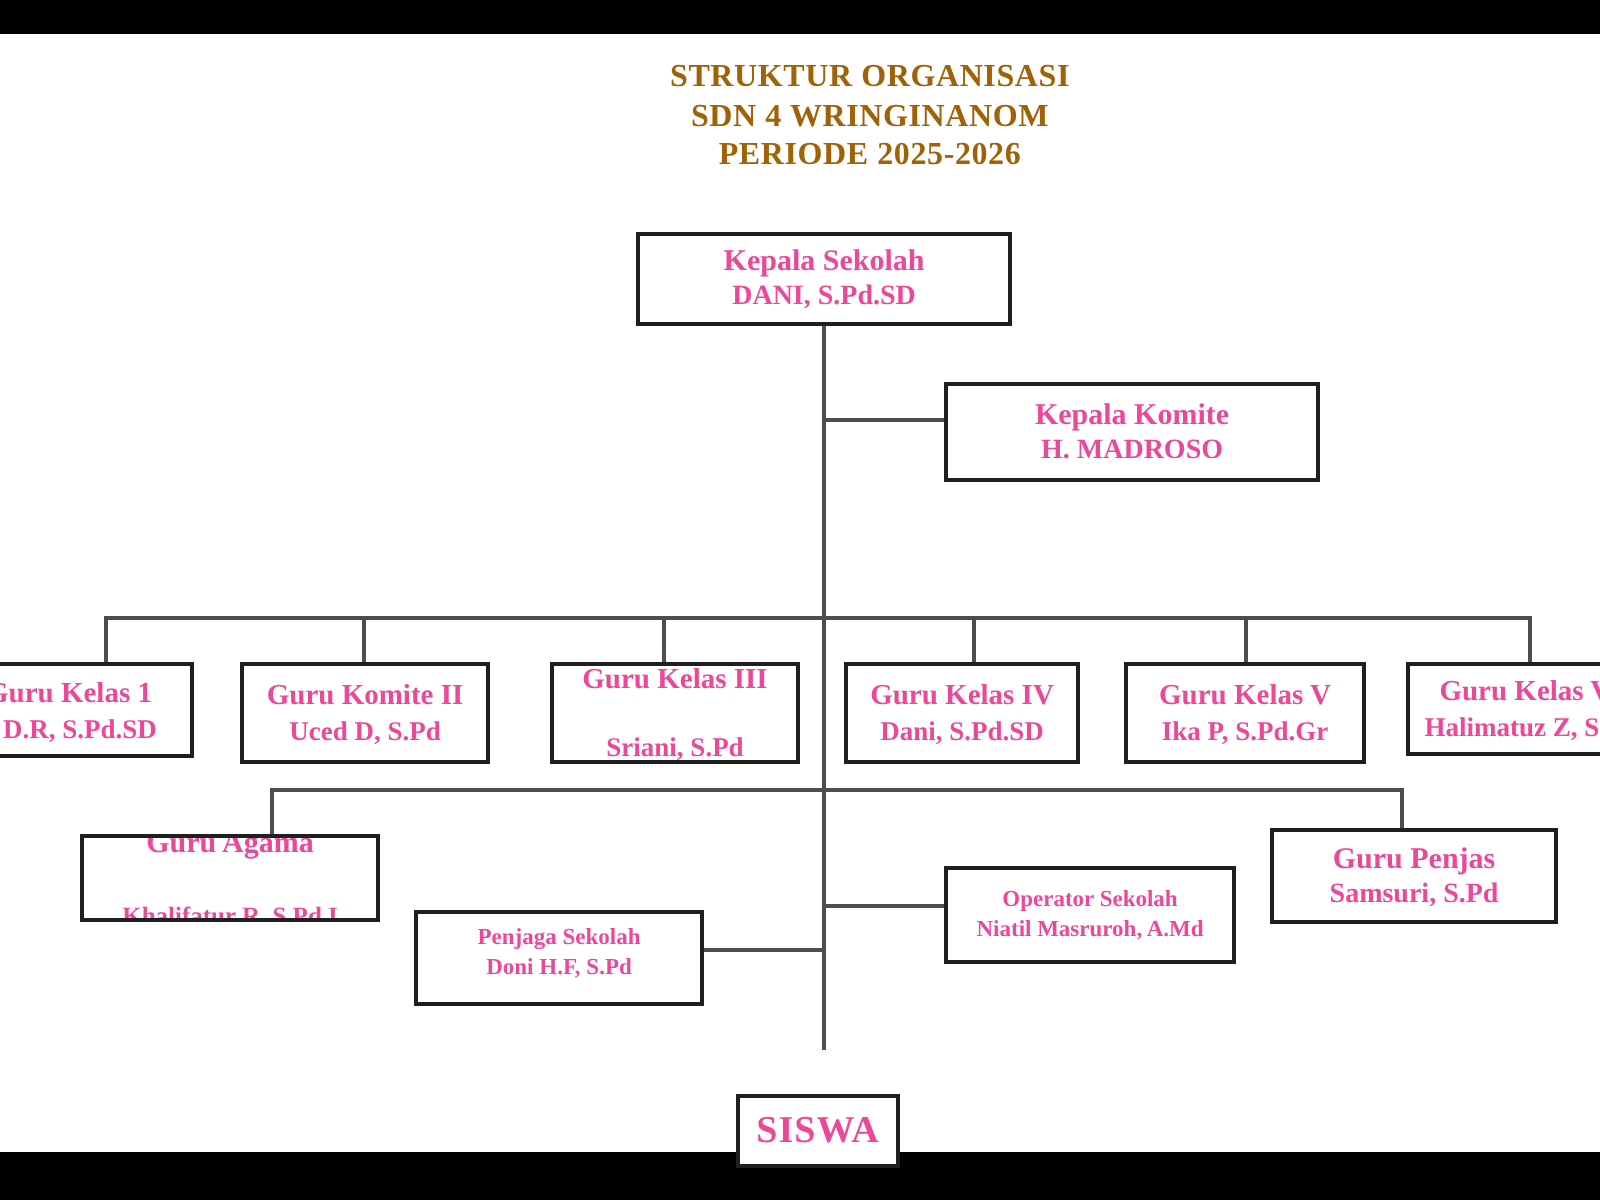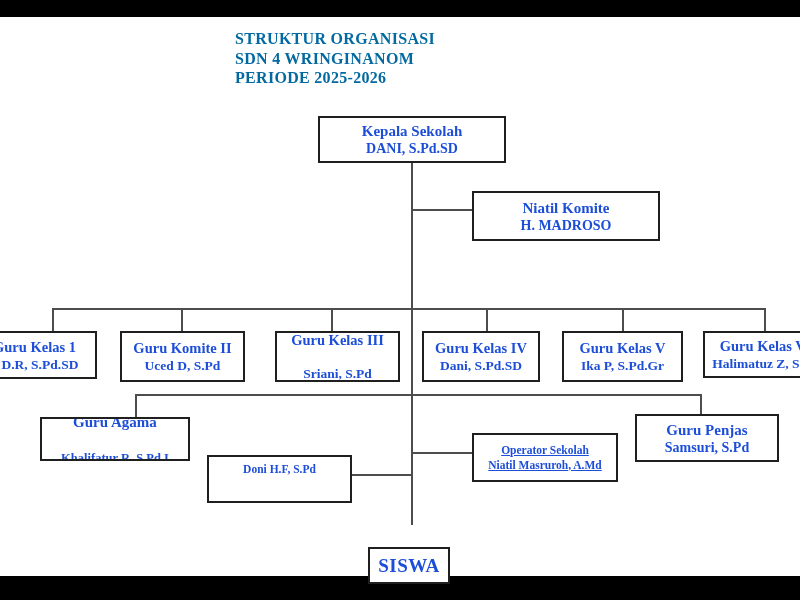--- a/index.html
+++ b/index.html
@@ -8,27 +8,27 @@
     background:#ffffff;
     font-family:"Liberation Serif", "DejaVu Serif", serif;
   }
   #stage{position:absolute;inset:0;}
   .letterbox{position:absolute;left:0;width:800px;background:#000;}
   .letterbox.top{top:0;height:17px;}
   .letterbox.bottom{top:576px;height:24px;}
 
   .title-block{
     position:absolute;top:29px;left:235px;width:400px;
-    font-weight:bold;color:#0369a1;
+    text-align:center;font-weight:bold;color:#a16207;
     font-size:16px;line-height:19.5px;letter-spacing:0.3px;
   }
 
   .node{
     position:absolute;box-sizing:border-box;
-    border:2px solid #1f1f1f;background:#fff;color:#1d4ed8;
+    border:2px solid #1f1f1f;background:#fff;color:#ec4899;
     display:flex;flex-direction:column;align-items:flex-start;justify-content:center;
     text-align:center;font-weight:bold;overflow:hidden;
   }
   .node .role, .node .person{width:100%;white-space:nowrap;}
   .n-lg .role{font-size:15px;line-height:18px;}
   .n-lg .person{font-size:14px;line-height:17px;}
   .n-md .role{font-size:14.5px;line-height:18px;}
   .n-md .person{font-size:13.5px;line-height:17px;}
   .n-sm .role{font-size:11.5px;line-height:14.5px;}
   .n-sm .person{font-size:11.5px;line-height:14.5px;}
@@ -67,21 +67,21 @@
   <div class="line" style="left:700px;top:394px;width:2px;height:22px;"></div>
   <div class="line" style="left:411px;top:452px;width:63px;height:2px;"></div>
   <div class="line" style="left:352px;top:474px;width:61px;height:2px;"></div>
 
   <div class="node n-lg" style="left:318px;top:116px;width:188px;height:47px;">
     <div class="role">Kepala Sekolah</div>
     <div class="person">DANI, S.Pd.SD</div>
   </div>
 
   <div class="node n-lg" style="left:472px;top:191px;width:188px;height:50px;">
-    <div class="role">Niatil Komite</div>
+    <div class="role">Kepala Komite</div>
     <div class="person">H. MADROSO</div>
   </div>
 
   <div class="node n-md" style="left:-28px;top:331px;width:125px;height:48px;">
     <div class="role">Guru Kelas 1</div>
     <div class="person">k D.R, S.Pd.SD</div>
   </div>
 
   <div class="node n-md" style="left:120px;top:331px;width:125px;height:51px;">
     <div class="role">Guru Komite II</div>
@@ -107,24 +107,25 @@
     <div class="role">Guru Kelas VI</div>
     <div class="person">Halimatuz Z, S.Pd</div>
   </div>
 
   <div class="node n-ag" style="left:40px;top:417px;width:150px;height:44px;gap:20px;">
     <div class="role">Guru Agama</div>
     <div class="person">Khalifatur R, S.Pd.I</div>
   </div>
 
   <div class="node n-sm n-top" style="left:207px;top:455px;width:145px;height:48px;">
+    <div class="role">Penjaga Sekolah</div>
     <div class="person">Doni H.F, S.Pd</div>
   </div>
 
-  <div class="node n-sm" style="left:472px;top:433px;width:146px;height:49px;text-decoration:underline;">
+  <div class="node n-sm" style="left:472px;top:433px;width:146px;height:49px;">
     <div class="role">Operator Sekolah</div>
     <div class="person">Niatil Masruroh, A.Md</div>
   </div>
 
   <div class="node n-lg" style="left:635px;top:414px;width:144px;height:48px;">
     <div class="role">Guru Penjas</div>
     <div class="person">Samsuri, S.Pd</div>
   </div>
 
   <div class="node n-single" style="left:368px;top:525px;width:82px;height:37px;">

